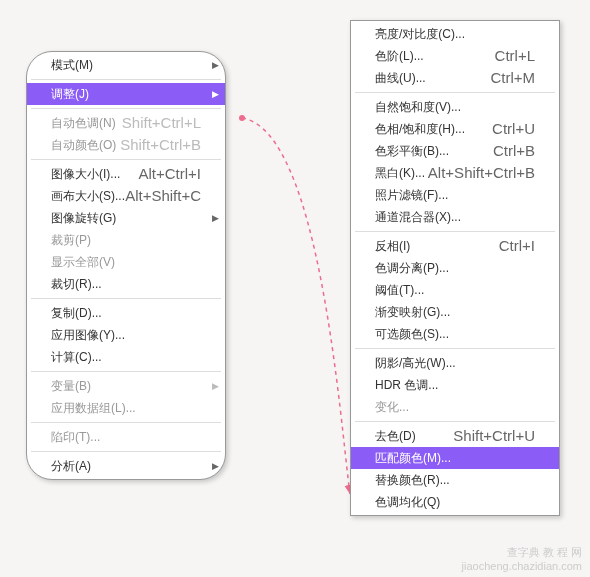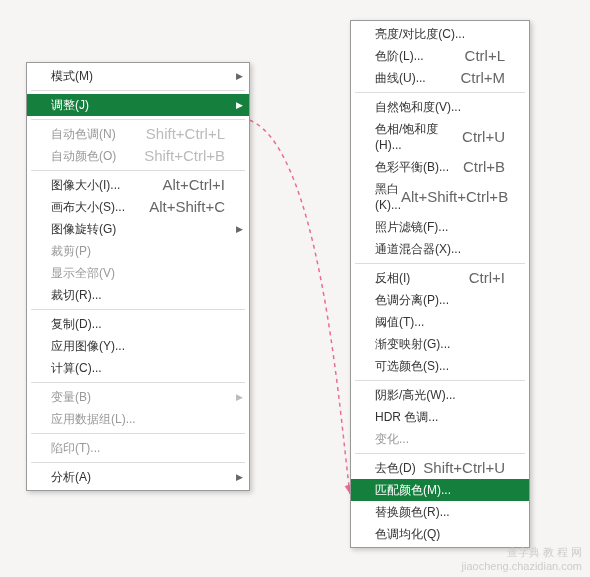--- a/index.html
+++ b/index.html
@@ -5,34 +5,34 @@
 * { margin: 0; padding: 0; box-sizing: border-box; font-family: "Microsoft YaHei", sans-serif; }
 body { background: #f6f5f4; width: 590px; height: 577px; position: relative; }
 .menu {
   position: absolute;
   background: #fff;
   border: 1px solid #999;
   box-shadow: 2px 2px 5px rgba(0,0,0,0.2);
   font-size: 12px;
   padding: 2px 0;
 }
-.menu-left { left: 26px; top: 62px; width: 224px; }
-.menu-right { left: 350px; top: 20px; width: 180px; }
+.menu-left { left: 26px; top: 51px; width: 200px; border-radius: 26px; }
+.menu-right { left: 350px; top: 20px; width: 210px; }
 .item {
   display: flex;
   justify-content: space-between;
   align-items: center;
   padding: 3px 24px 3px 24px;
   color: #333;
   cursor: default;
   position: relative;
   line-height: 16px;
 }
 .item.disabled { color: #999; }
-.item.selected { background: #15803d; color: #fff; }
+.item.selected { background: #8b5cf6; color: #fff; }
 .sep { height: 1px; background: #ddd; margin: 3px 4px; }
 .shortcut { color: #666; font-size: 15px; }
 .item.disabled .shortcut { color: #bbb; }
 .arrow { position: absolute; right: 6px; font-size: 9px; color: #666; }
 .item.selected .arrow { color: #fff; }
 .item.disabled .arrow { color: #bbb; }
 .watermark { position: absolute; right: 8px; bottom: 4px; color: #ccc; font-size: 11px; text-align: right; line-height: 14px; margin-top: 16px; }
 svg.connector { position: absolute; left: 0; top: 0; pointer-events: none; }
 </style>
 </head>

